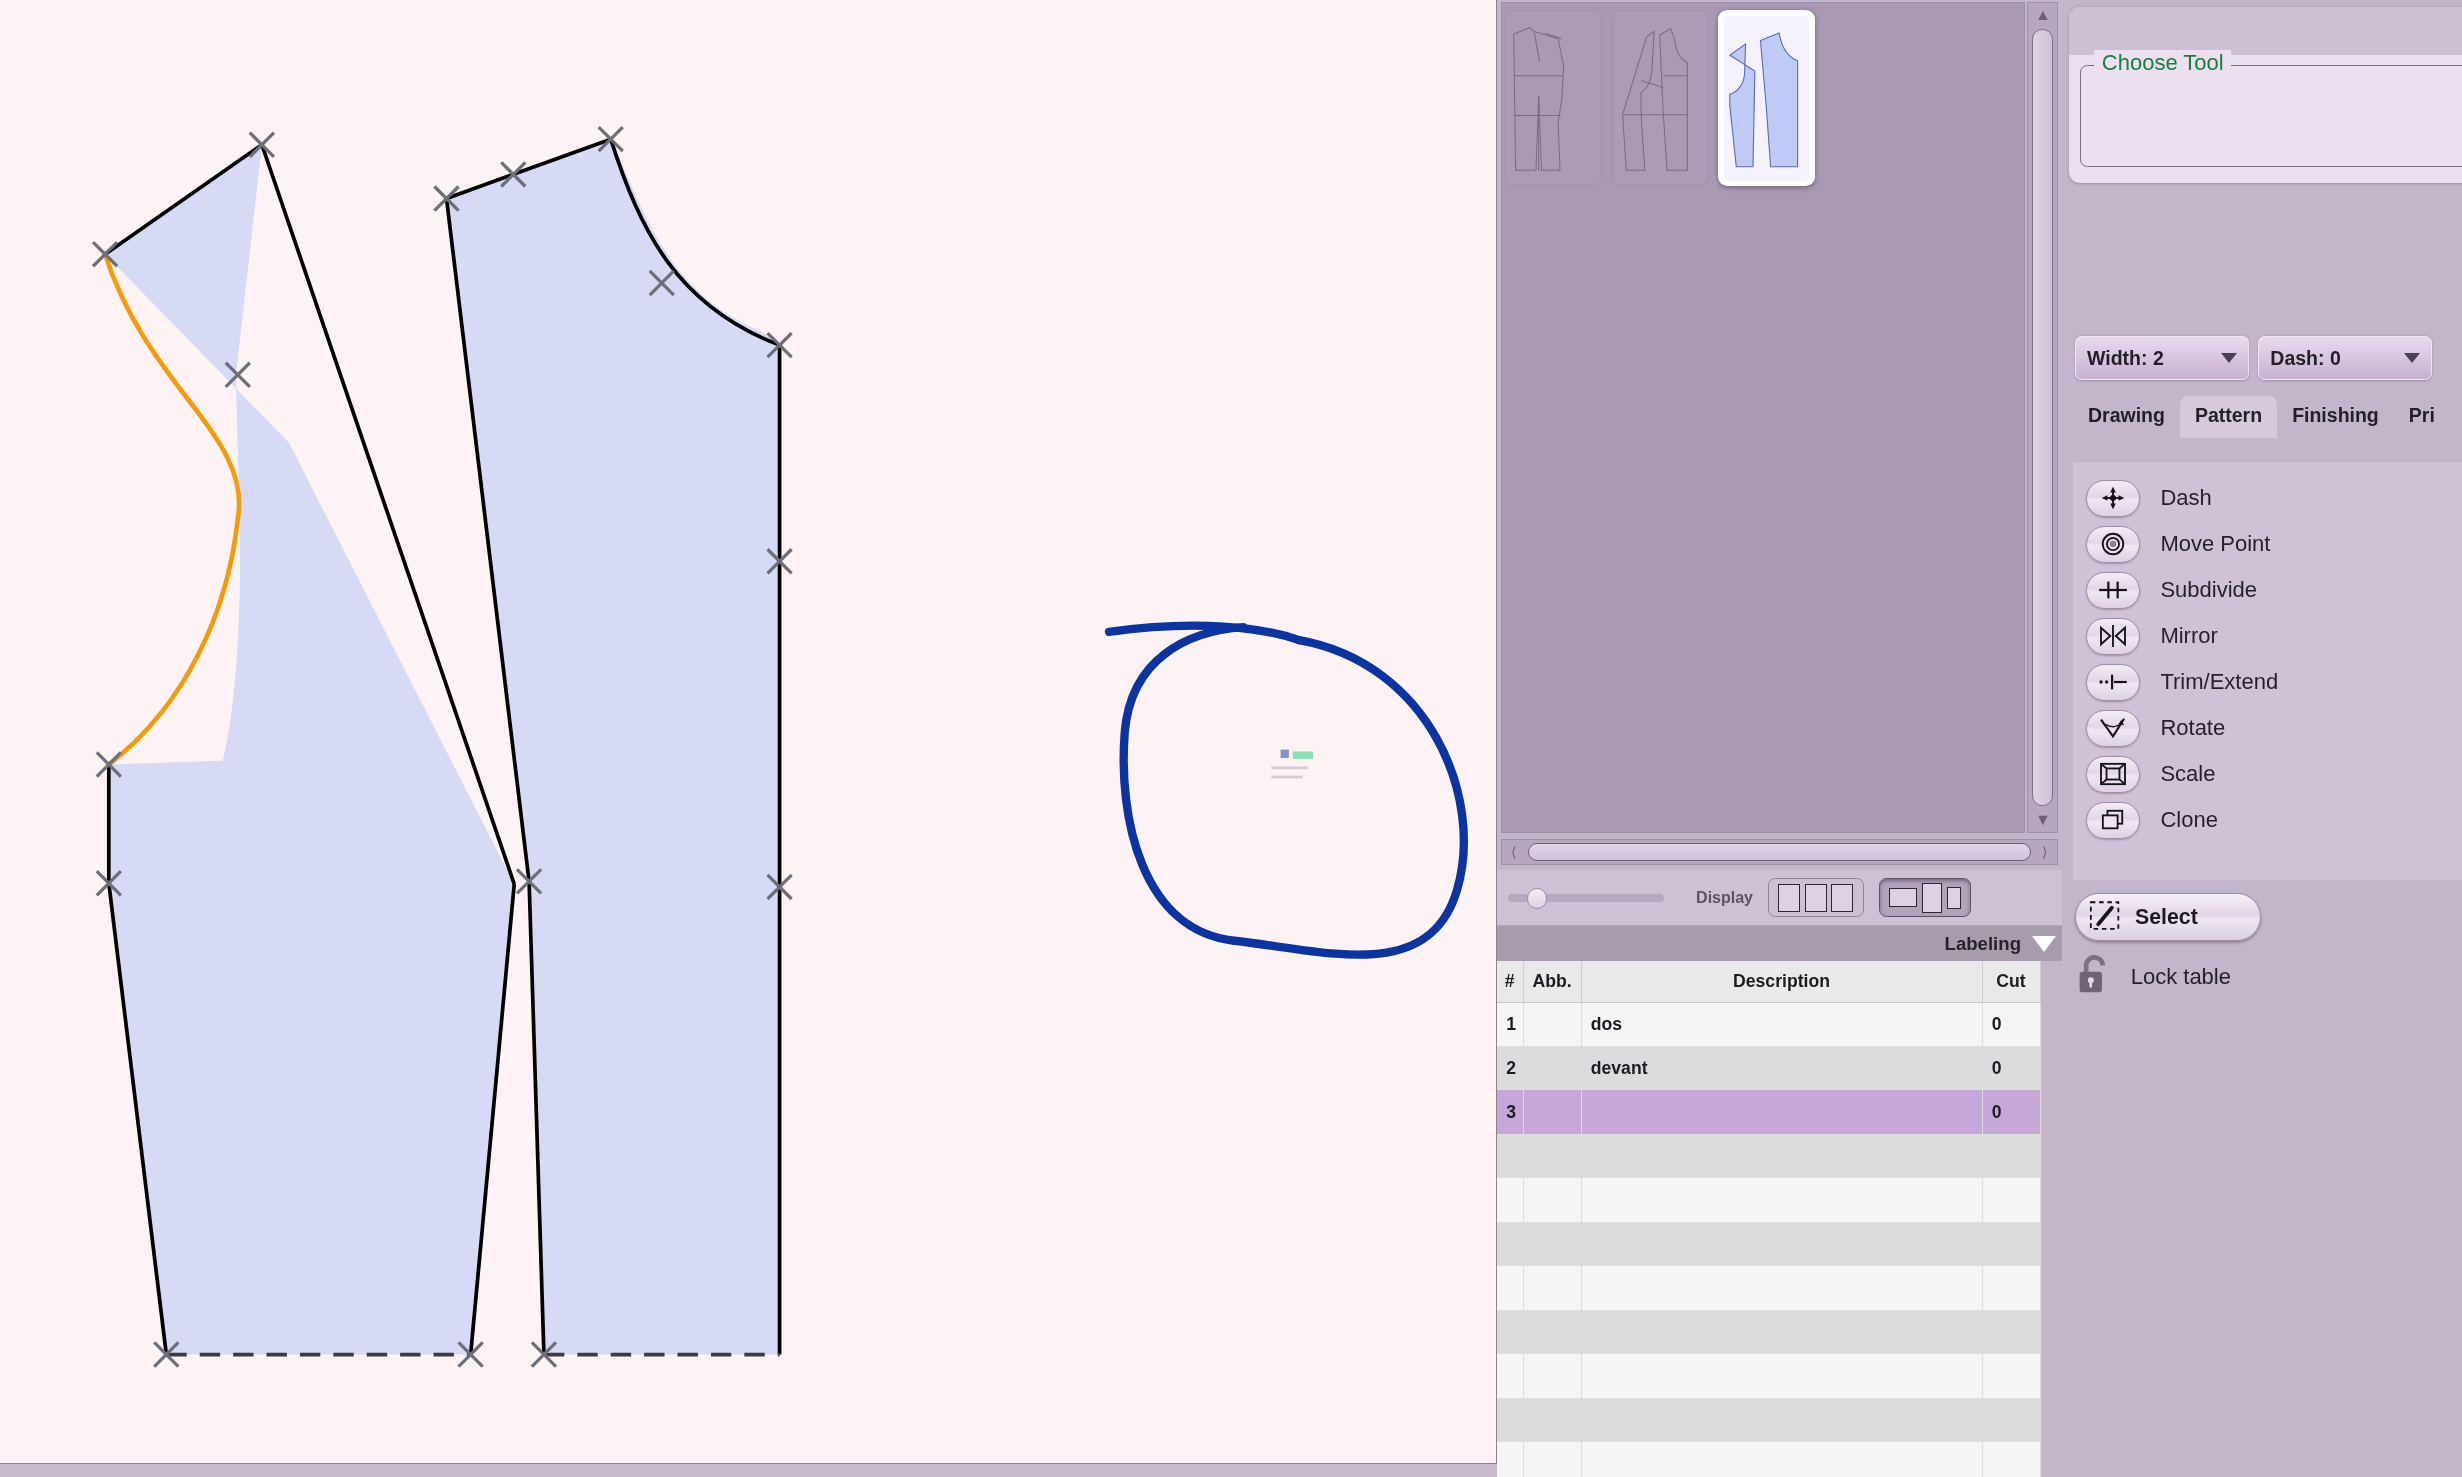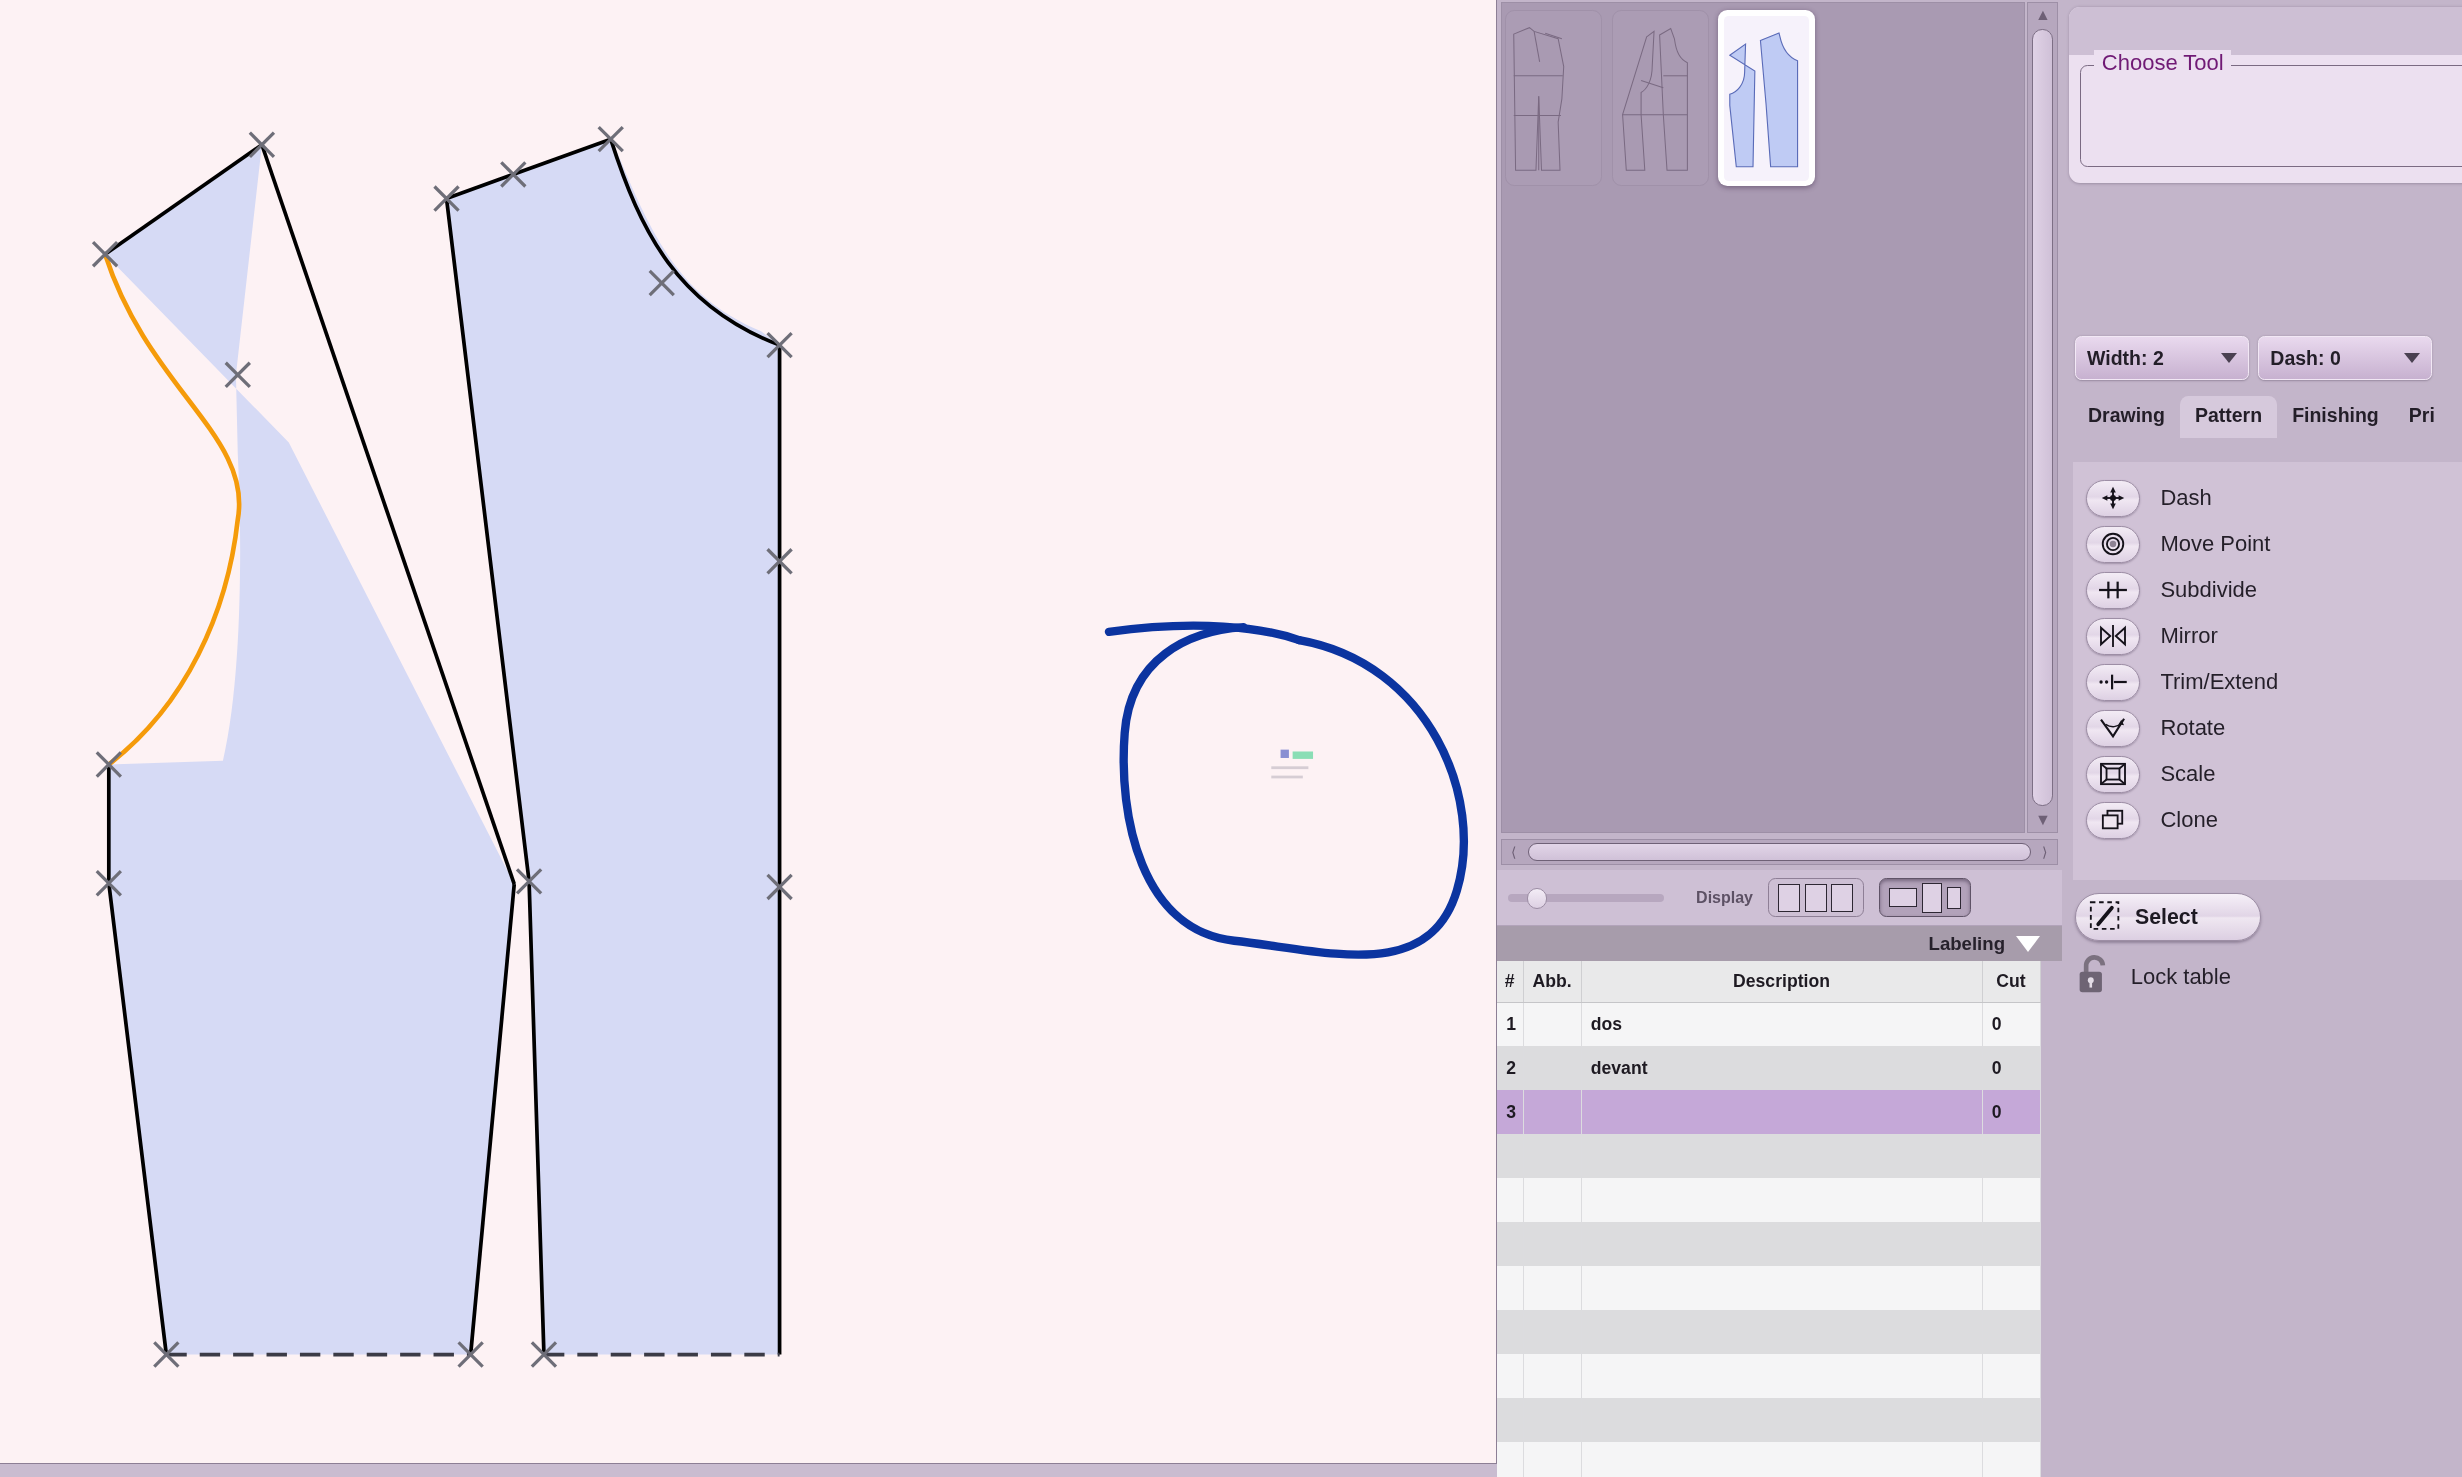--- a/index.html
+++ b/index.html
@@ -116,21 +116,21 @@
     box-shadow: inset 0 1.9px 3.7px rgba(60,45,70,0.5);
   }
   .dbox { border: 1.9px solid #2d2733; background: #ded1e4; }
 
   
   #labeling-header {
     position: absolute; left: 0; top: 926px;
     width: 565px; height: 35px;
     background: #a79cab;
     display: flex; align-items: center; justify-content: flex-end;
-    padding-right: 22px; gap: 11px;
+    padding-right: 6px; gap: 11px;
   }
   #labeling-title { font-size: 18.6px; color: #26212b; font-weight: 600; }
   #labeling-caret {
     width: 0; height: 0;
     border-left: 12px solid transparent; border-right: 12px solid transparent;
     border-top: 16px solid #ffffff;
   }
 
   
   #label-table {
@@ -175,21 +175,21 @@
   }
   #card-topstrip { height: 48px; background: #cdbfd4; }
   #choose-tool-fs {
     position: relative; margin: 9.3px 7.4px 0 11px;
     height: 102px;
     border: 1.9px solid #7a6a82; border-radius: 7.4px;
   }
   #choose-tool-legend {
     position: absolute; top: -16px; left: 13px;
     background: #ece0f0; padding: 0 7.4px;
-    font-size: 22px; color: #701a75;
+    font-size: 22px; color: #15803d;
   }
 
   
   #dd-row { position: absolute; left: 13px; top: 336px; display: flex; gap: 9.3px; }
   .dd {
     width: 174px; height: 44px;
     background: linear-gradient(to bottom,#e9d9ee,#c7b1d0);
     border: 1.9px solid #f2e8f5; border-radius: 6.5px;
     box-shadow: 0 0.9px 1.9px rgba(70,55,80,0.35);
     display: flex; align-items: center; justify-content: space-between;

